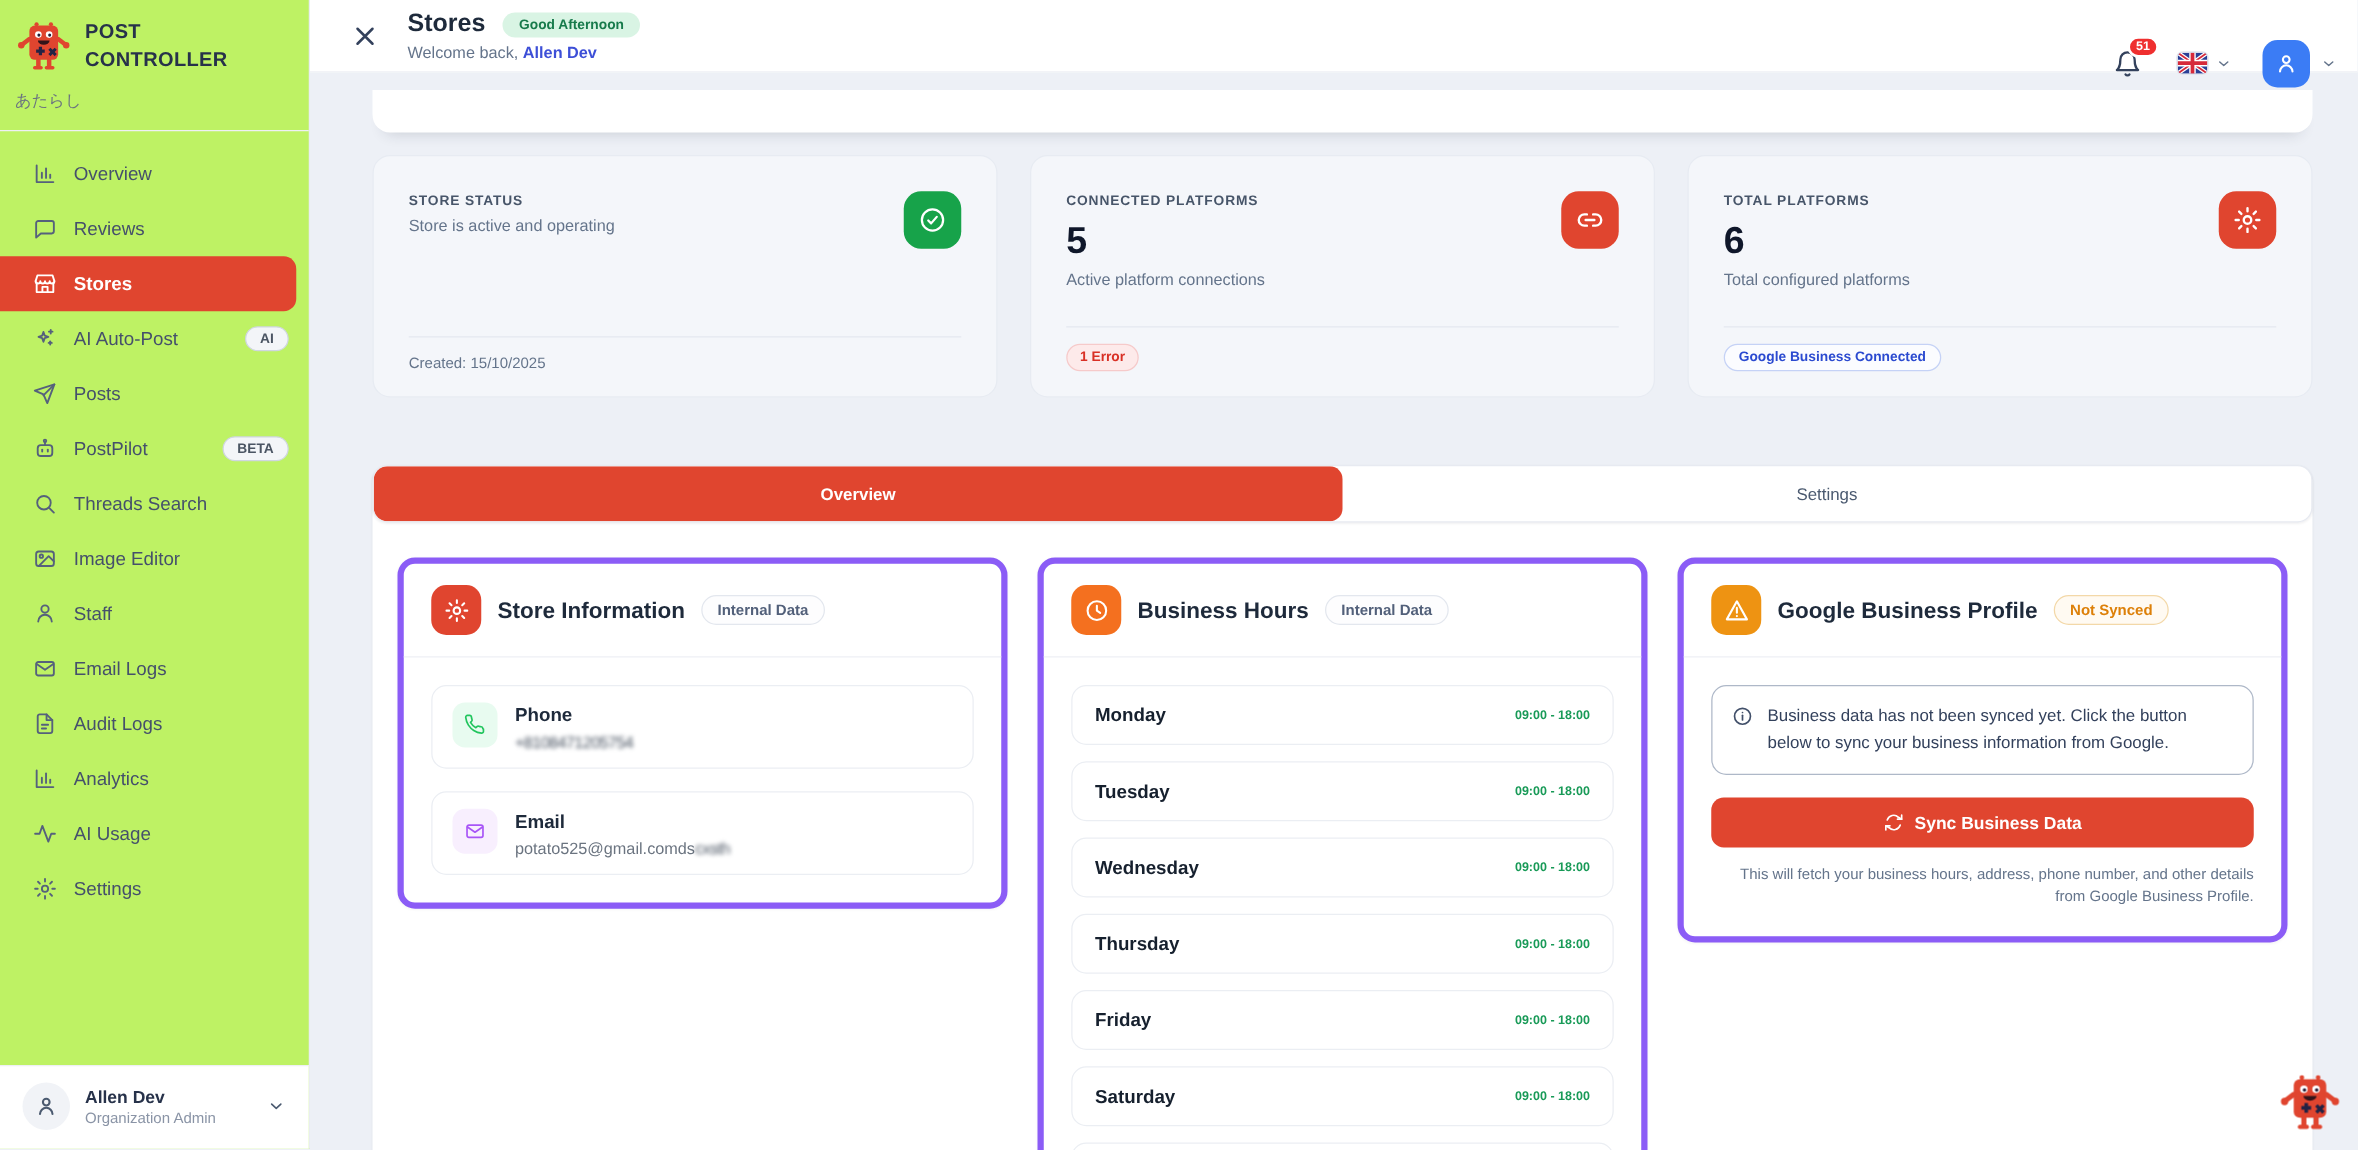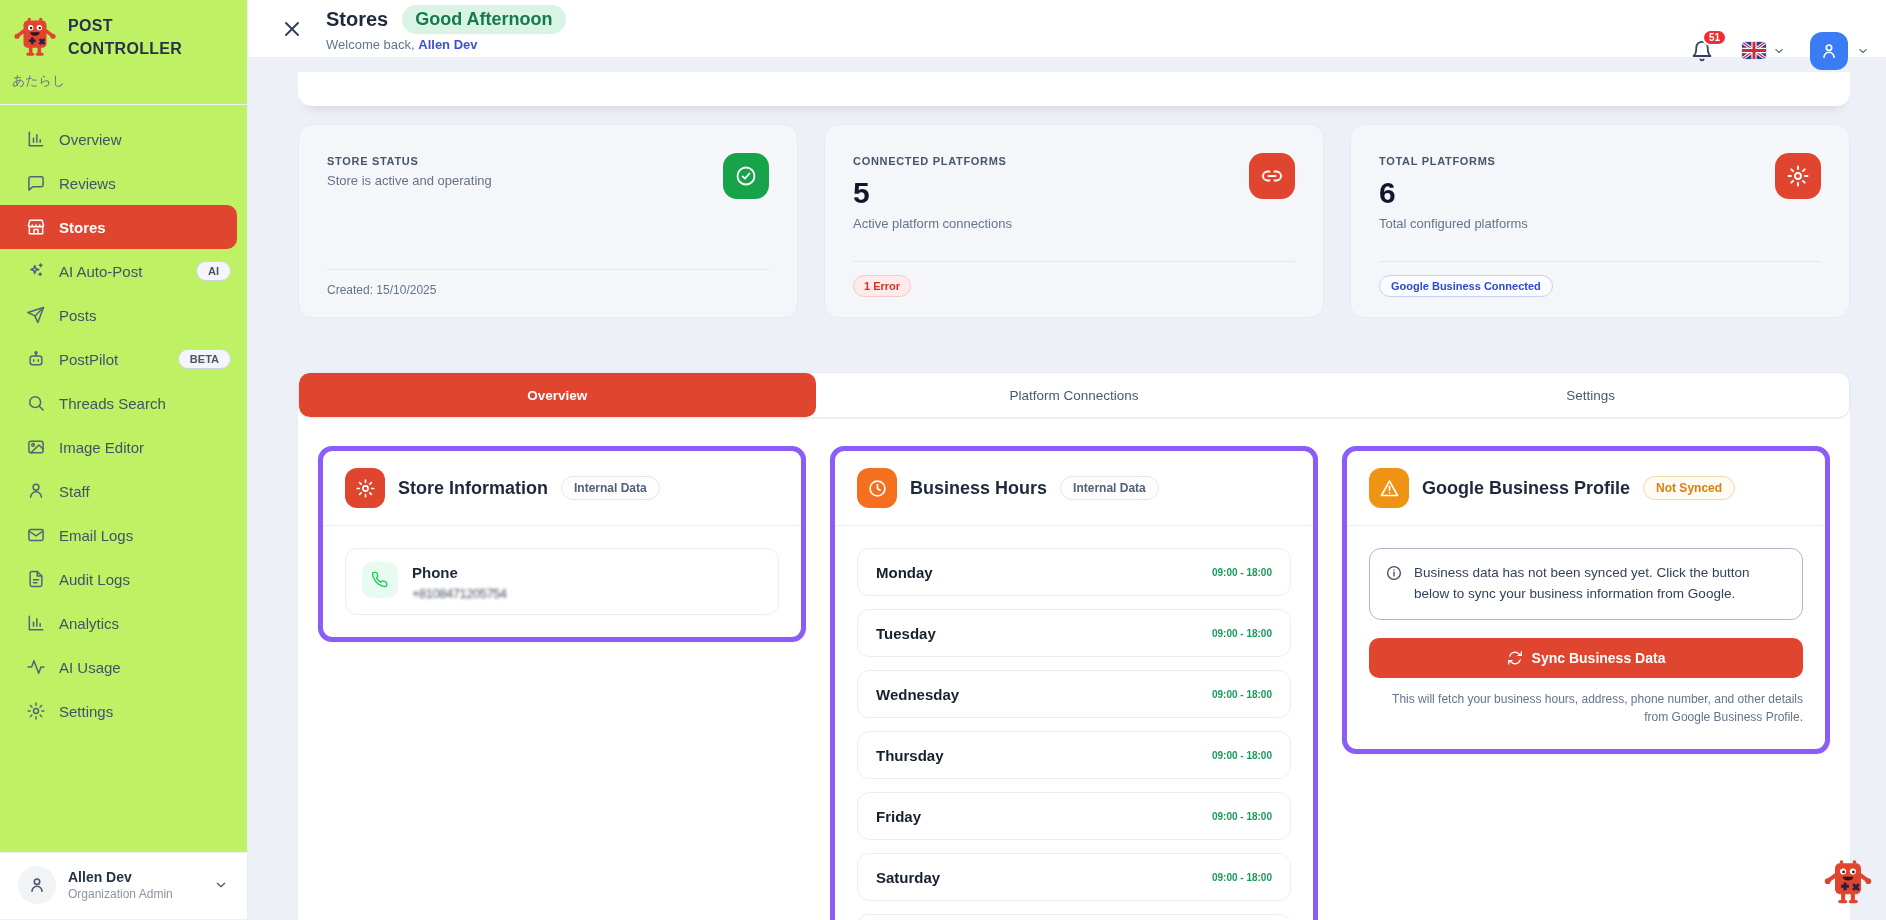--- a/index.html
+++ b/index.html
@@ -23,21 +23,21 @@
   .user-name { font-size:14px; font-weight:700; color:#27324a; }
   .user-role { font-size:12px; color:#8a94a6; margin-top:2px; }
   .user-chevron { margin-left:auto; color:#4b5a70; }
 
   
   .header { position:fixed; left:248px; top:0; right:0; height:58px; background:#fff; border-bottom:1px solid #eef0f5; display:flex; align-items:center; padding:0 16px 0 32px; z-index:9; }
   .close-btn { width:24px; height:24px; color:#33415c; cursor:pointer; }
   .title-block { margin-left:22px; }
   .title-row { display:flex; align-items:center; gap:14px; }
   .page-title { font-size:20px; font-weight:800; color:#1e2a3b; }
-  .greet-badge { font-size:18px; font-weight:600; color:#177a4b; background:#d9f4e4; border-radius:999px; padding:4px 13px; }
+  .greet-badge { font-size:11px; font-weight:600; color:#177a4b; background:#d9f4e4; border-radius:999px; padding:4px 13px; }
   .welcome { font-size:13px; color:#64748b; margin-top:3px; }
   .welcome b { color:#3d4fd7; font-weight:700; }
   .header-right { margin-left:auto; display:flex; align-items:center; gap:24px;margin-top:44px; }
   .bell-wrap { position:relative; color:#33415c; cursor:pointer; padding:4px; }
   .bell-count { position:absolute; top:-6px; right:-9px; background:#ef2f2f; color:#fff; font-size:10px; font-weight:800; border:2px solid #fff; border-radius:999px; padding:1px 5px; }
   .lang-btn { display:flex; align-items:center; gap:6px; cursor:pointer; color:#64748b; }
   .flag { width:24px; height:17px; border-radius:4px; overflow:hidden; box-shadow:0 0 0 1px #e2e6ee; }
   .avatar-btn { display:flex; align-items:center; gap:8px; cursor:pointer; }
   .avatar-sq { width:38px; height:38px; border-radius:12px; background:#3b7cf5; display:flex; align-items:center; justify-content:center; color:#fff; }
 
@@ -398,21 +398,20 @@
             <circle cx="12" cy="12" r="3"></circle>
             <path d="M12 2.5V5M12 19v2.5M2.5 12H5M19 12h2.5M5.3 5.3l1.8 1.8M16.9 16.9l1.8 1.8M18.7 5.3l-1.8 1.8M7.1 16.9l-1.8 1.8"></path>
           </svg>
       </span>
     </div>
   </section>
 
   <section class="panel">
     <div class="tabbar">
       <div class="tab active">Overview</div>
-      <div class="tab">Platform Connections</div>
       <div class="tab">Settings</div>
     </div>
 
     <div class="cards-row">
 
       <div class="ccard">
         <div class="ccard-head">
           <span class="ccard-icon icon-red">
             <svg width="21" height="21" viewBox="0 0 24 24" fill="none" stroke="currentColor" stroke-width="1.9" stroke-linecap="round" stroke-linejoin="round">
                 <circle cx="12" cy="12" r="3"></circle>
@@ -425,20 +424,32 @@
         <div class="ccard-body">
           <div class="info-row">
             <span class="info-icon ii-green">
               <svg width="18" height="18" viewBox="0 0 24 24" fill="none" stroke="currentColor" stroke-width="1.8" stroke-linecap="round" stroke-linejoin="round">
                   <path d="M21 16.5v2.3a1.9 1.9 0 0 1-2.1 1.9 18.9 18.9 0 0 1-8.2-2.9 18.6 18.6 0 0 1-5.7-5.7A18.9 18.9 0 0 1 2.1 3.9 1.9 1.9 0 0 1 4 1.8h2.3a1.9 1.9 0 0 1 1.9 1.6c.1.9.3 1.8.6 2.6a1.9 1.9 0 0 1-.4 2L7.2 9.2a15.2 15.2 0 0 0 5.7 5.7l1.2-1.2a1.9 1.9 0 0 1 2-.4c.8.3 1.7.5 2.6.6a1.9 1.9 0 0 1 1.6 1.9z"></path>
                 </svg>
             </span>
             <div>
               <div class="info-label">Phone</div>
               <div class="info-value scribble">+8108471205754</div>
+            </div>
+          </div>
+          <div class="info-row">
+            <span class="info-icon ii-purple">
+              <svg width="18" height="18" viewBox="0 0 24 24" fill="none" stroke="currentColor" stroke-width="1.8" stroke-linecap="round" stroke-linejoin="round">
+                  <rect x="3.5" y="5.5" width="17" height="13" rx="2"></rect>
+                  <path d="M4 7.5l8 5.5 8-5.5"></path>
+                </svg>
+            </span>
+            <div>
+              <div class="info-label">Email</div>
+              <div class="info-value"><span>potato525@gmail.comds</span><span class="scribble">cxsth</span></div>
             </div>
           </div>
         </div>
       </div>
 
       <div class="ccard">
         <div class="ccard-head">
           <span class="ccard-icon icon-orange">
             <svg width="21" height="21" viewBox="0 0 24 24" fill="none" stroke="currentColor" stroke-width="1.9" stroke-linecap="round" stroke-linejoin="round">
                 <circle cx="12" cy="12" r="8.5"></circle>

